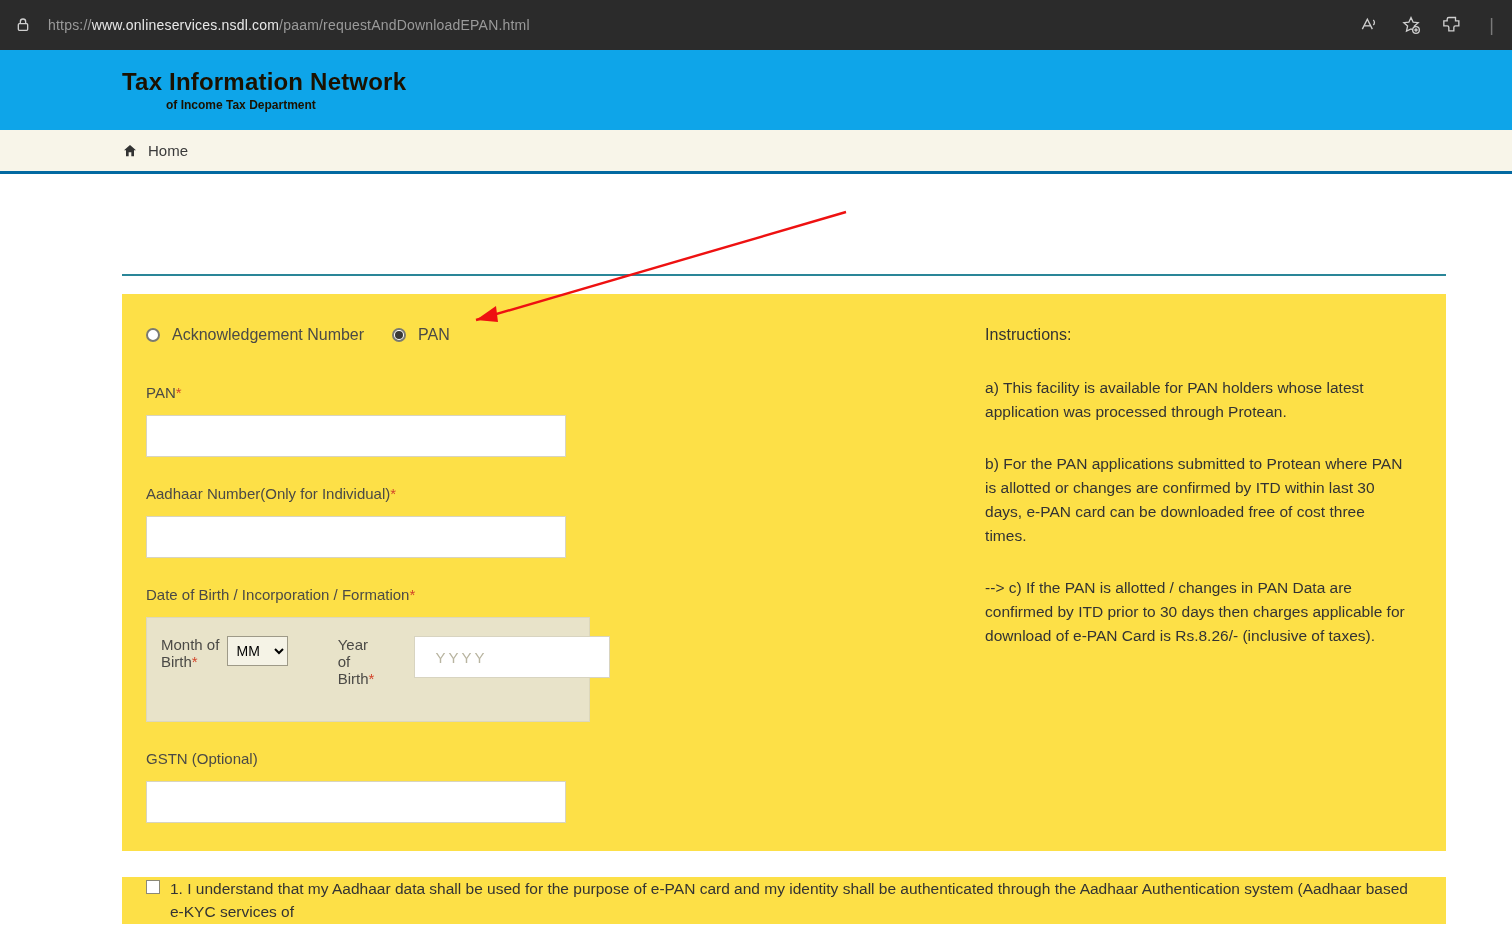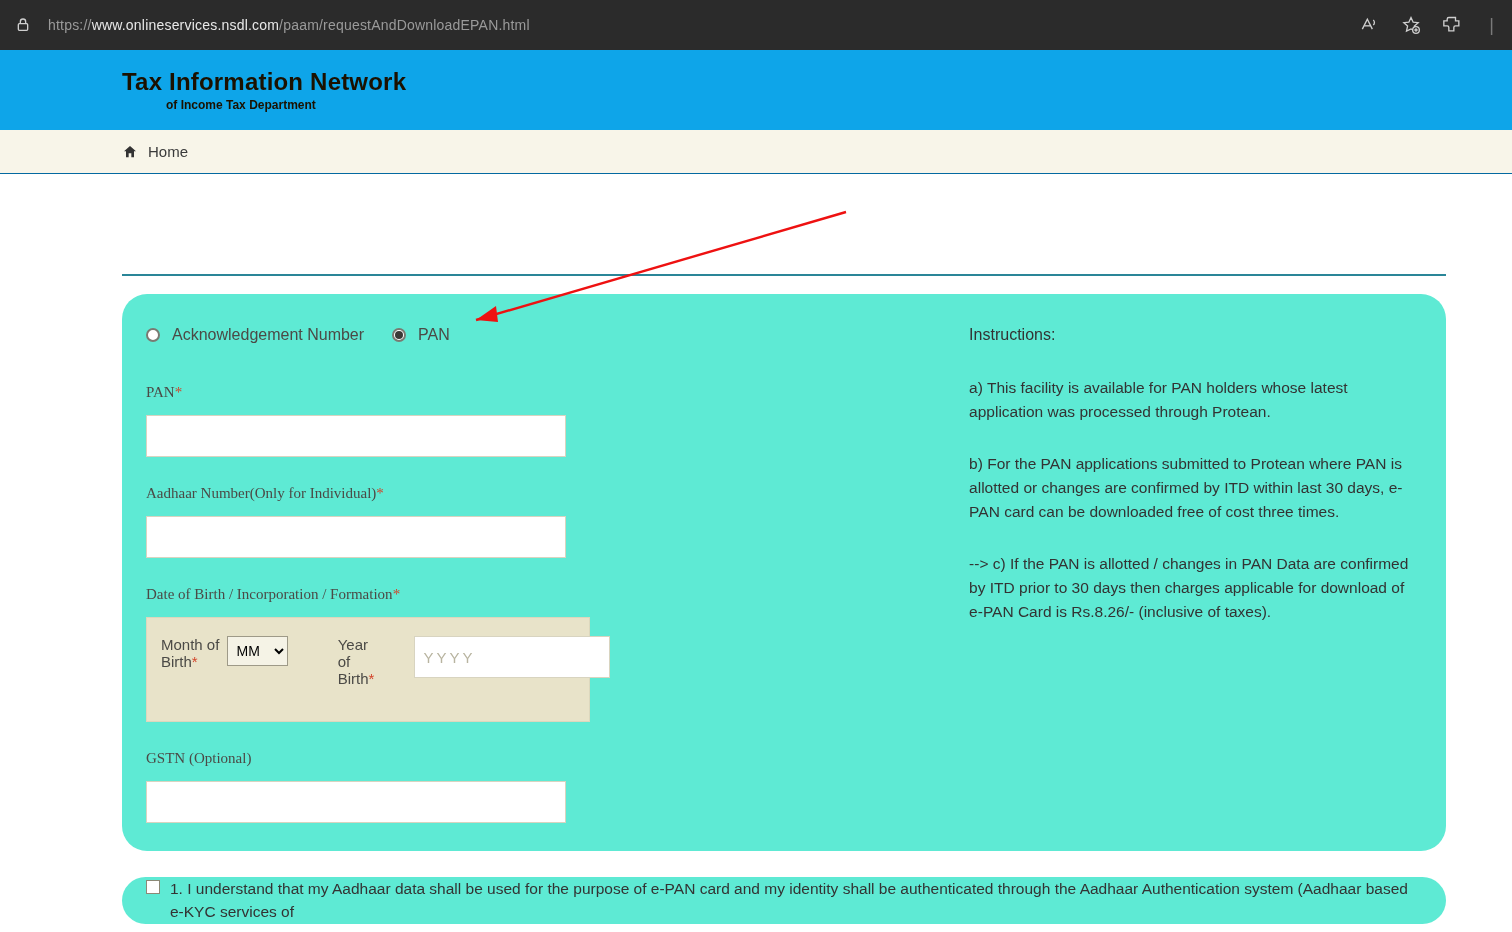--- a/index.html
+++ b/index.html
@@ -60,21 +60,21 @@
       font-size: 12px;
       font-weight: 600;
       color: #1b1100;
       padding-left: 44px;
       margin-top: 2px;
     }
 
     
     .crumb-bar {
       background: #f8f5e9;
-      border-bottom: 1px solid #0369a1;
+      border-bottom: 3px solid #0369a1;
       height: 44px;
       display: flex;
       align-items: center;
     }
     .crumb-inner {
       max-width: 1380px;
       margin: 0 auto;
       width: 100%;
       padding-left: 56px;
       display: flex;
@@ -100,26 +100,25 @@
     .divider-hr {
       border: none;
       border-top: 2px solid #2a8698;
       margin-top: 58px;
       margin-bottom: 0;
       width: 100%;
     }
 
     
     .panel {
-      background: #5eead4;
+      background: #fde047;
       margin-top: 18px;
       padding: 32px 24px 0 24px;
       display: flex;
-      gap: 32px;
-      border-radius: 25px;
+      gap: 48px;
     }
     .col-left { flex: 0 0 62%; }
     .col-right { flex: 1; padding-right: 12px; }
 
     
     .radio-row {
       display: flex;
       align-items: center;
       gap: 28px;
       margin-bottom: 40px;
@@ -137,21 +136,21 @@
     }
     .faux-radio.checked::after {
       content: "";
       width: 8px; height: 8px;
       background: #3a3a36;
       border-radius: 50%;
     }
 
     
     .field { margin-bottom: 28px; }
-    .field-label { font-size: 15px; color: #4b4a46; display: block; margin-bottom: 14px; font-family: Liberation Serif, serif; }
+    .field-label { font-size: 15px; color: #4b4a46; display: block; margin-bottom: 14px; }
     .req { color: #d2442a; }
     .text-input {
       width: 420px;
       height: 42px;
       border: 1px solid #d8d4c0;
       background: #fff;
       padding: 0 10px;
       font-size: 15px;
     }
 
@@ -172,21 +171,21 @@
       border: 1px solid #9e9a88;
       background: #f5f3e6;
       font-size: 14px;
       padding: 0 4px;
     }
     .year-input {
       width: 196px;
       height: 42px;
       border: 1px solid #d8d4c0;
       background: #fff;
-      padding: 0 8px;
+      padding: 0 20px;
       font-size: 15px;
       margin-left: 40px;
     }
     .year-input::placeholder { color: #b8b4a0; letter-spacing: 3px; }
 
     
     .instr-head { font-size: 16px; color: #333; margin-bottom: 32px; }
     .instr-para { font-size: 15.5px; color: #333; line-height: 1.55; margin-bottom: 28px; }
 
     

